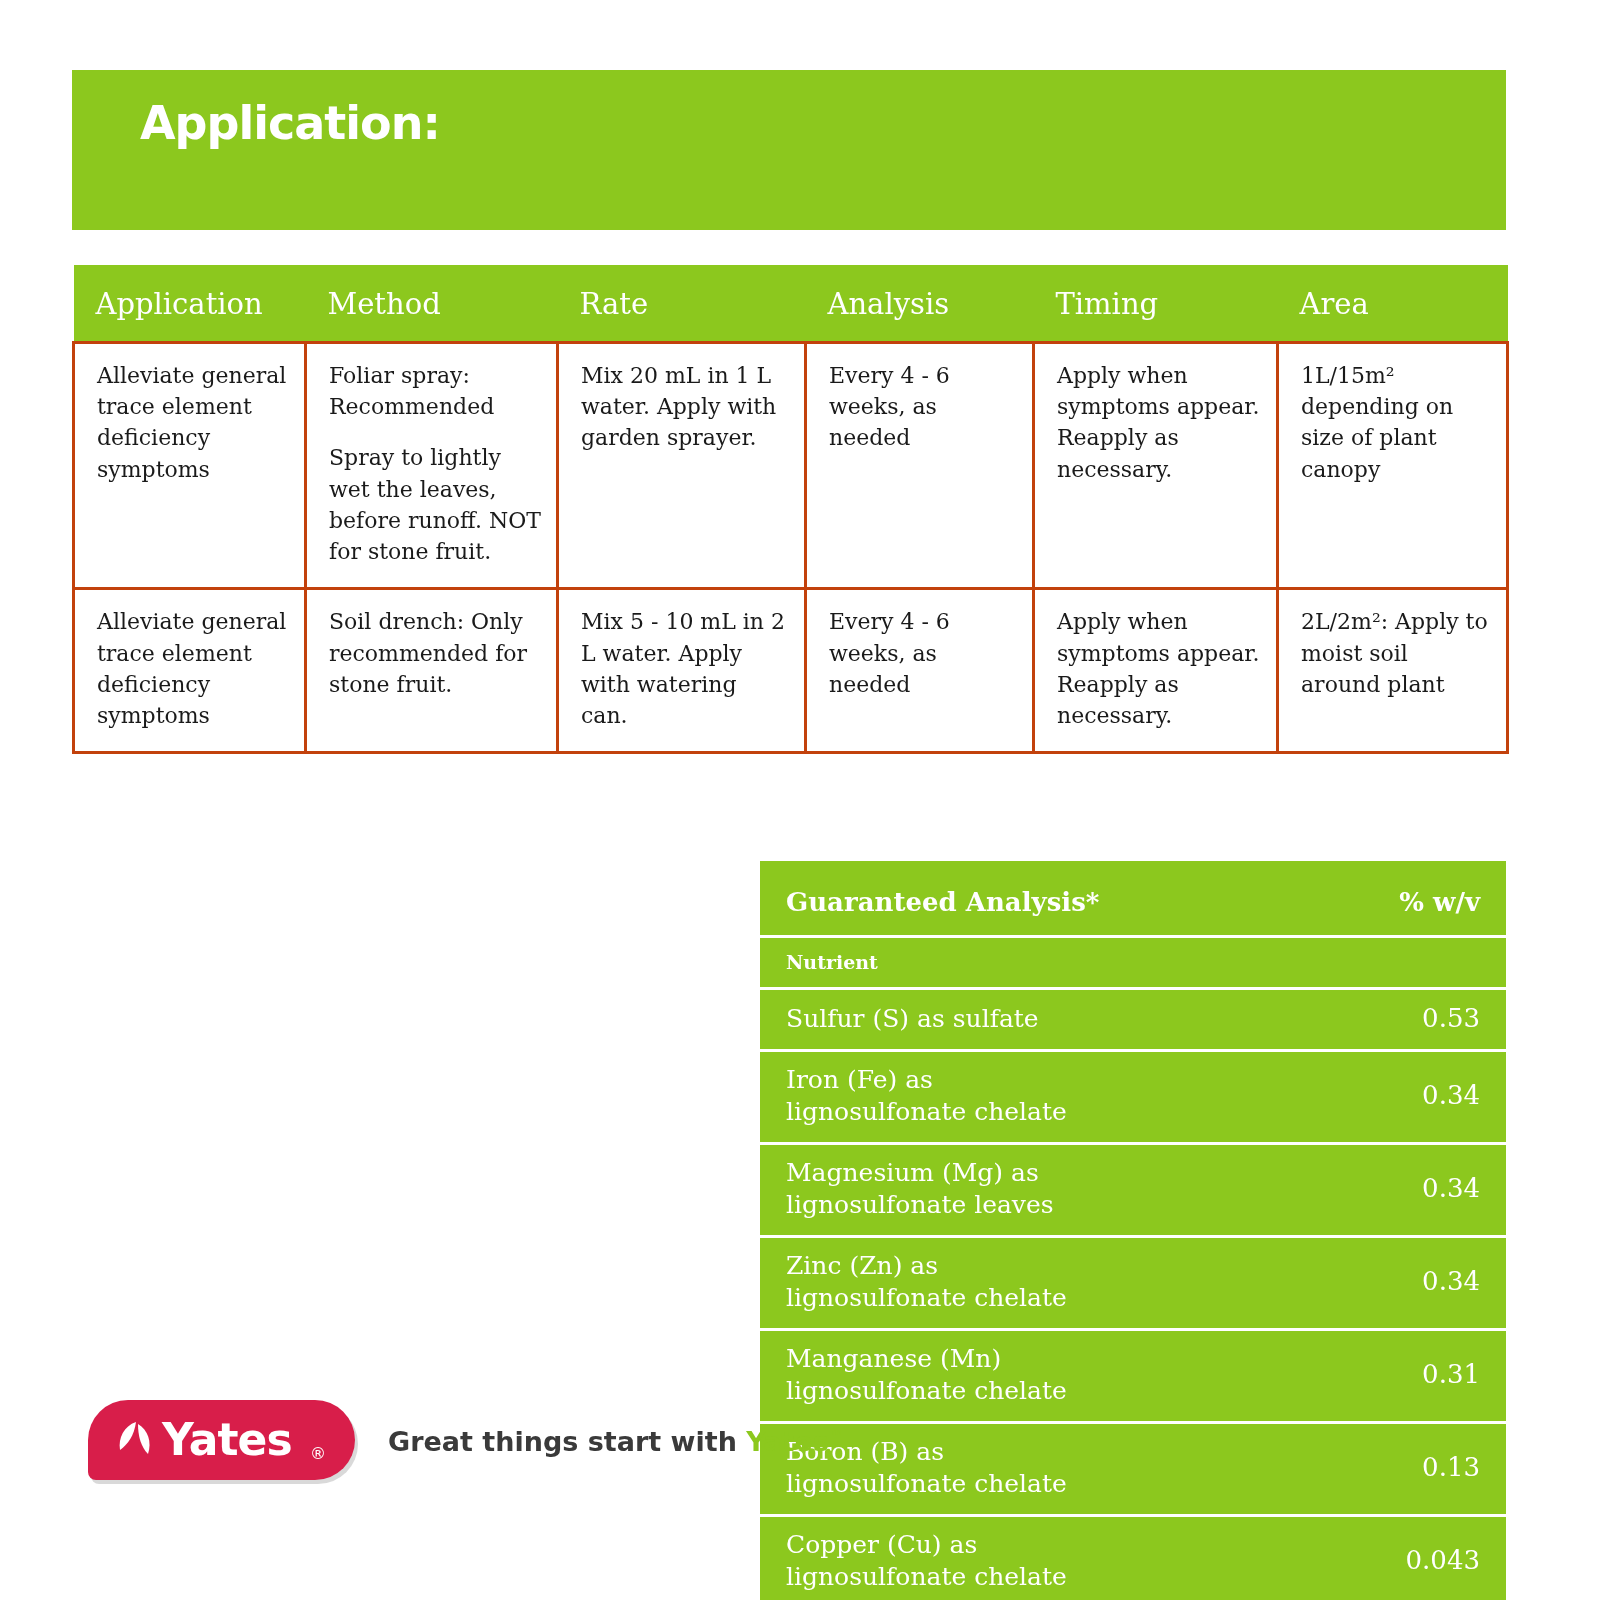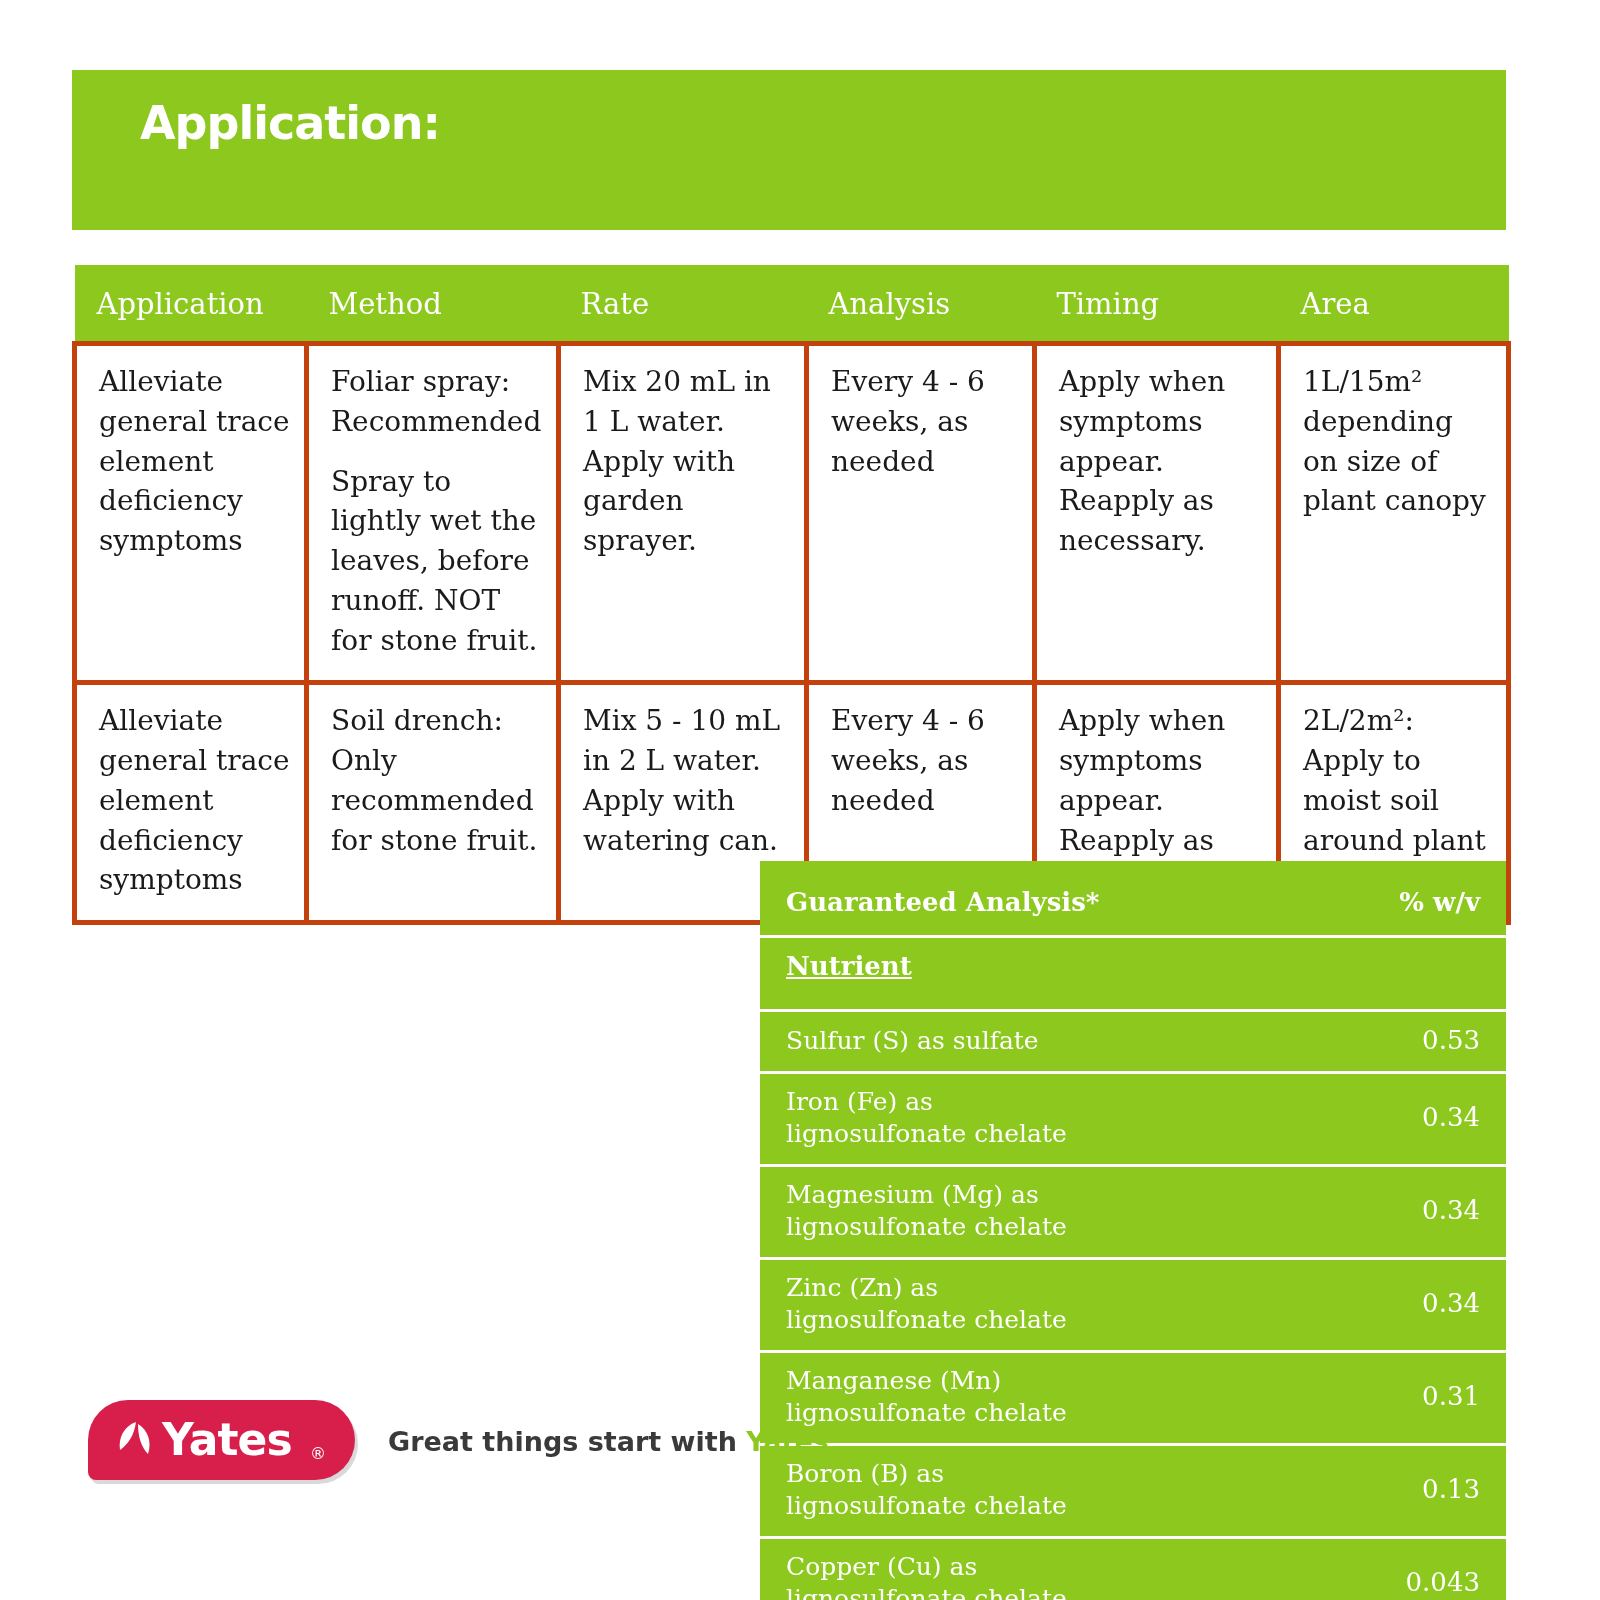--- a/index.html
+++ b/index.html
@@ -51,25 +51,25 @@
     background: #8cc81e;
     color: #ffffff;
     font-family: "DejaVu Serif", serif;
     font-weight: normal;
     font-size: 29px;
     text-align: left;
     padding: 22px 0 20px 22px;
     border: none;
   }
   .app-table td {
-    border: 5px solid #c2410c;
+    border: 3px solid #c2410c;
     vertical-align: top;
     padding: 16px 14px 20px 22px;
     font-family: "DejaVu Serif", serif;
-    font-size: 28px;
+    font-size: 22px;
     line-height: 1.42;
     color: #1a1a1a;
   }
   .app-table td p { margin: 0; }
   .app-table td p + p { margin-top: 20px; }
 
   .col-application { width: 232px; }
   .col-method      { width: 252px; }
   .col-rate        { width: 248px; }
   .col-frequency   { width: 228px; }
@@ -96,24 +96,23 @@
   }
   .analysis .hdr th {
     font-weight: bold;
     font-size: 26px;
     padding-top: 26px;
     padding-bottom: 18px;
   }
   .analysis .hdr th.val { text-align: right; }
   .analysis .sub td {
     font-weight: bold;
-    font-size: 26px;
+    font-size: 19px;
     padding-top: 13px;
-    padding-bottom: 28px;
-    text-decoration: underline;
+    padding-bottom: 14px;
   }
   .analysis .row td {
     font-size: 25px;
     line-height: 1.3;
   }
   .analysis .row td.val {
     text-align: right;
     width: 150px;
     font-size: 26px;
   }
@@ -241,21 +240,21 @@
       </tr>
       <tr class="row">
         <td>Sulfur (S) as sulfate</td>
         <td class="val">0.53</td>
       </tr>
       <tr class="row">
         <td>Iron (Fe) as lignosulfonate chelate</td>
         <td class="val">0.34</td>
       </tr>
       <tr class="row">
-        <td>Magnesium (Mg) as lignosulfonate chelate</td>
+        <td>Magnesium (Mg) as lignosulfonate leaves</td>
         <td class="val">0.34</td>
       </tr>
       <tr class="row">
         <td>Zinc (Zn) as  lignosulfonate chelate</td>
         <td class="val">0.34</td>
       </tr>
       <tr class="row">
         <td>Manganese (Mn) lignosulfonate chelate</td>
         <td class="val">0.31</td>
       </tr>

